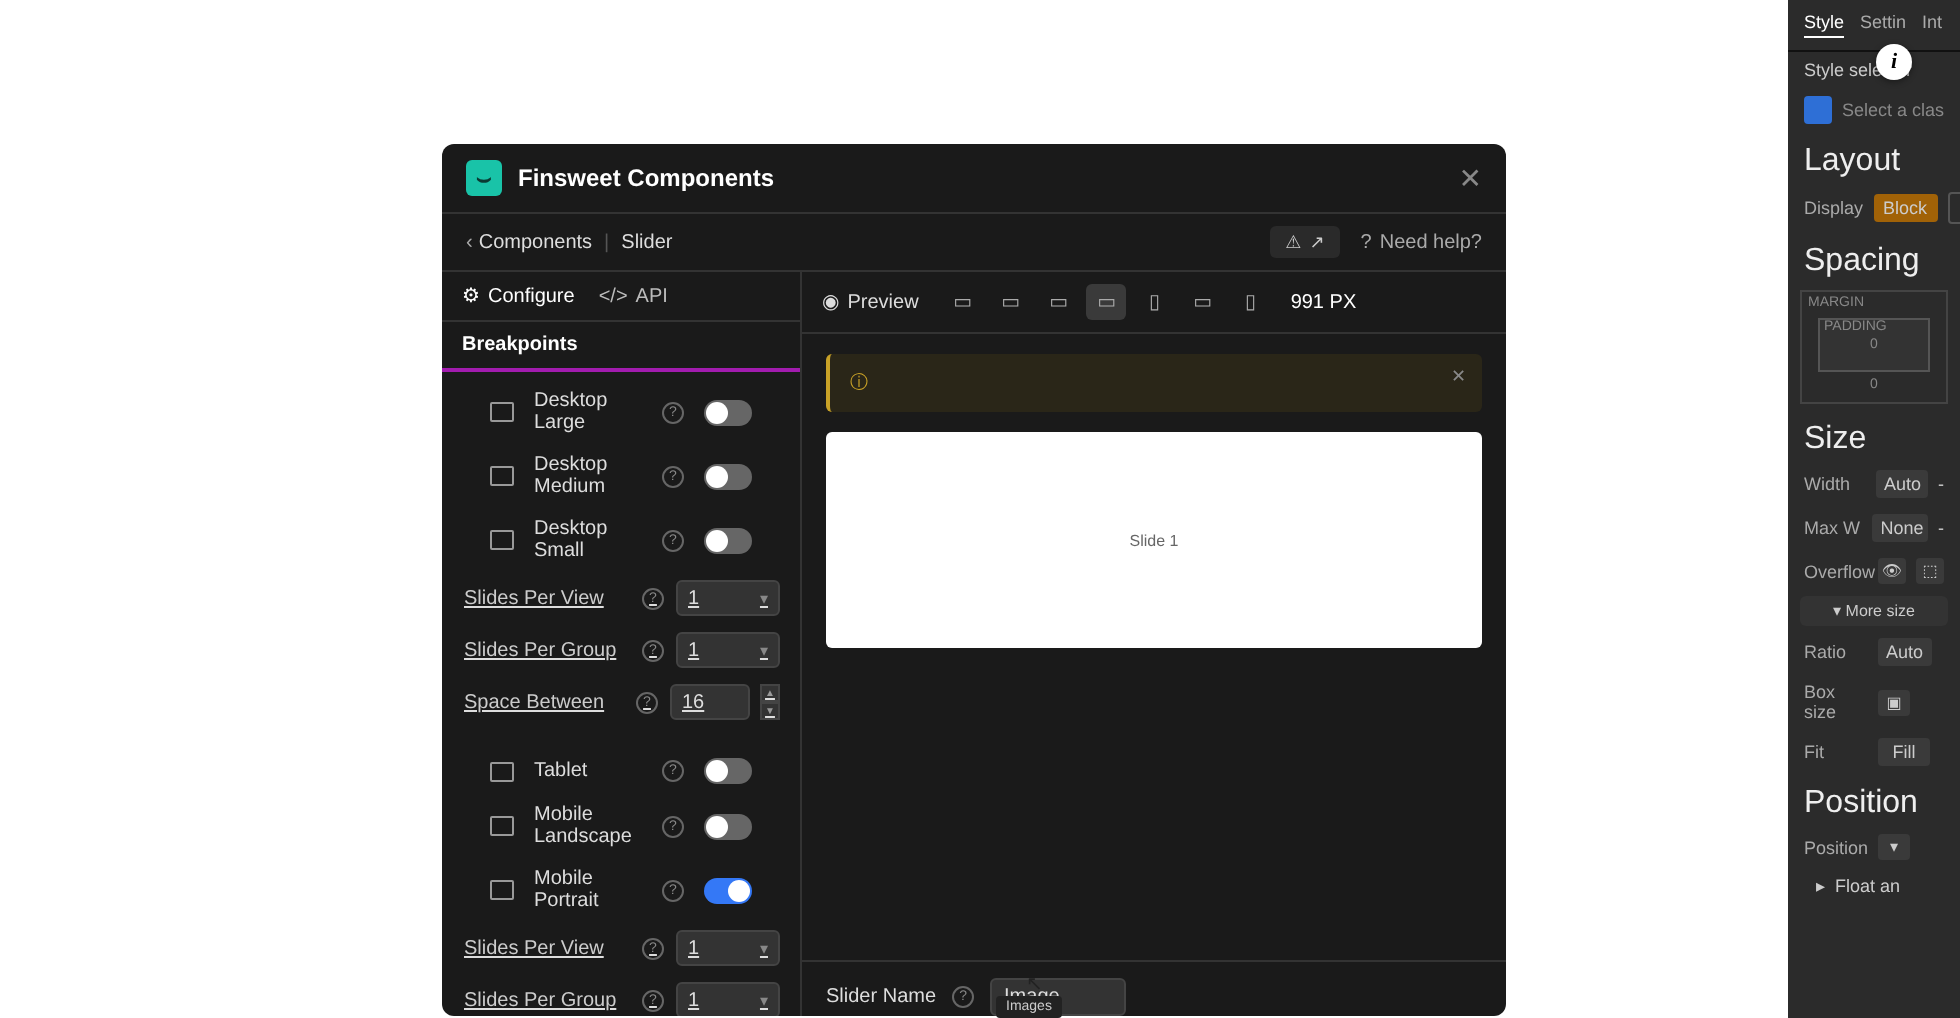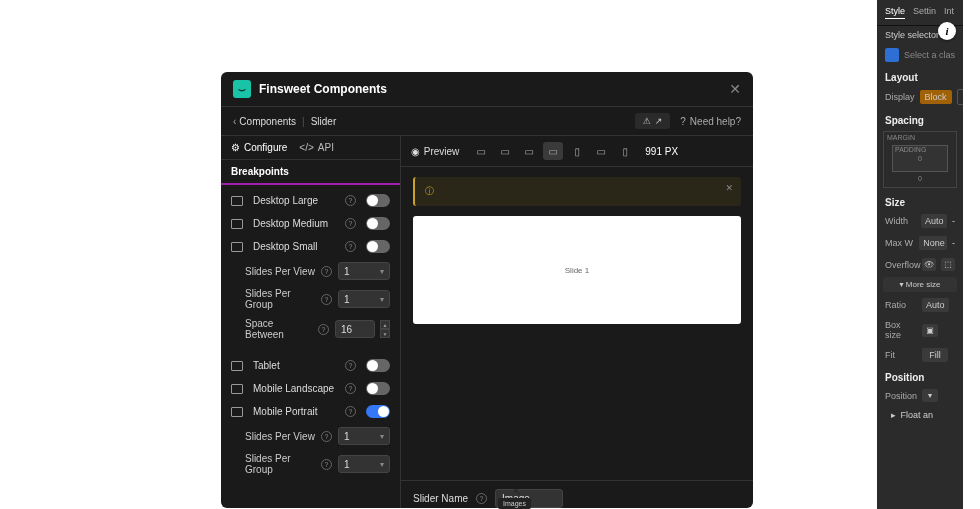--- a/index.html
+++ b/index.html
@@ -23,30 +23,30 @@
 .m-left{width:180px;border-right:1px solid #333;display:flex;flex-direction:column;}
 .m-right{flex:1;display:flex;flex-direction:column;}
 
 .tabrow{display:flex;align-items:center;padding:6px 10px;border-bottom:1px solid #333;gap:12px;font-size:10px;}
 .tab{display:flex;align-items:center;gap:4px;color:#bbb;cursor:pointer;}
 .tab.active{color:#fff;}
 
 .sec-h{padding:6px 10px;color:#fff;font-weight:bold;border-bottom:2px solid #a21caf;font-size:10px;}
 
 .bp-list{flex:1;overflow:auto;padding:4px 0;}
-.bp{display:flex;align-items:center;padding:5px 10px;gap:10px;font-size:10px;}
+.bp{display:flex;align-items:center;padding:5px 24px;gap:10px;font-size:10px;}
 .bp-icon{width:12px;height:10px;border:1px solid #999;border-radius:1px;}
 .bp-label{flex:1;color:#ddd;}
 .q{width:11px;height:11px;border:1px solid #666;border-radius:50%;font-size:7px;display:flex;align-items:center;justify-content:center;color:#888;}
 .toggle{width:24px;height:13px;background:#666;border-radius:7px;position:relative;cursor:pointer;}
 .toggle::after{content:'';position:absolute;width:11px;height:11px;background:#fff;border-radius:50%;top:1px;left:1px;}
 .toggle.on{background:#3478f6;}
 .toggle.on::after{left:12px;}
 
-.cfg-row{display:flex;align-items:center;padding:4px 10px 4px 24px;font-size:10px;gap:6px;}
+.cfg-row{display:flex;align-items:center;padding:4px 10px 4px 11px;font-size:10px;gap:6px;text-decoration:underline;}
 .cfg-label{flex:1;color:#ccc;}
 .cfg-sel{width:52px;height:18px;background:#333;border:1px solid #444;color:#ddd;border-radius:3px;padding:0 5px;display:flex;align-items:center;font-size:10px;}
 .cfg-sel .car{margin-left:auto;color:#888;font-size:8px;}
 .stepper{display:flex;flex-direction:column;margin-left:-1px;}
 .step{width:10px;height:9px;background:#333;border:1px solid #444;font-size:5px;color:#999;display:flex;align-items:center;justify-content:center;}
 
 
 .prev-bar{display:flex;align-items:center;padding:6px 10px;border-bottom:1px solid #333;gap:4px;font-size:10px;}
 .prev-lbl{display:flex;align-items:center;gap:4px;margin-right:8px;}
 .dev-ic{width:20px;height:18px;display:flex;align-items:center;justify-content:center;border-radius:3px;cursor:pointer;}
@@ -59,26 +59,26 @@
 .alert-t{font-weight:bold;color:#fff;margin-bottom:2px;}
 .alert-d{color:#aaa;}
 .alert-x{position:absolute;top:6px;right:8px;color:#888;cursor:pointer;}
 .slide-frame{background:#fff;border-radius:3px;height:108px;display:flex;align-items:center;justify-content:center;color:#666;font-size:8px;}
 
 .bottom{border-top:1px solid #333;padding:8px 12px;display:flex;align-items:center;gap:8px;font-size:10px;}
 .sn-input{background:#333;border:1px solid #444;color:#ddd;padding:3px 6px;border-radius:3px;width:68px;font-size:10px;}
 .create{margin-left:auto;background:#6159c5;color:#fff;border:none;padding:5px 9px;border-radius:3px;font-size:10px;cursor:pointer;}
 
 
-.rp{position:absolute;right:17px;top:0;width:86px;height:509px;background:#2b2b2b;color:#ccc;font-size:9px;overflow:hidden;}
+.rp{position:absolute;right:0;top:0;width:86px;height:509px;background:#2b2b2b;color:#ccc;font-size:9px;overflow:hidden;}
 .rp-tabs{display:flex;gap:8px;padding:6px 8px;border-bottom:1px solid #111;}
 .rp-tab{color:#aaa;}
 .rp-tab.active{color:#fff;border-bottom:1px solid #fff;padding-bottom:2px;}
 .rp-row{padding:4px 8px;display:flex;align-items:center;gap:5px;}
-.rp-sec{padding:6px 8px 2px;color:#eee;font-weight:bold;font-size:10px;}
+.rp-sec{padding:6px 8px 2px;color:#eee;font-weight:normal;font-size:16px;}
 .sel-tag{width:14px;height:14px;background:#2e6fd6;border-radius:2px;}
 .sel-ph{color:#888;flex:1;overflow:hidden;white-space:nowrap;}
 .chip{background:#a16207;padding:2px 5px;border-radius:2px;}
 .chip.out{border:1px solid #555;background:transparent;}
 .spacing-box{margin:3px 6px;border:1px solid #444;padding:5px;position:relative;font-size:7px;color:#888;}
 .sp-inner{border:1px solid #555;padding:9px 14px;margin:8px 3px 3px;background:#333;text-align:center;}
 .lbl{color:#aaa;width:32px;}
 .val{background:#3a3a3a;padding:2px 4px;border-radius:2px;min-width:26px;text-align:center;}
 .more{background:#333;margin:2px 6px;padding:3px;text-align:center;font-size:8px;border-radius:3px;}
 .ov-ic{width:16px;height:13px;background:#3a3a3a;border-radius:2px;display:flex;align-items:center;justify-content:center;font-size:8px;}

